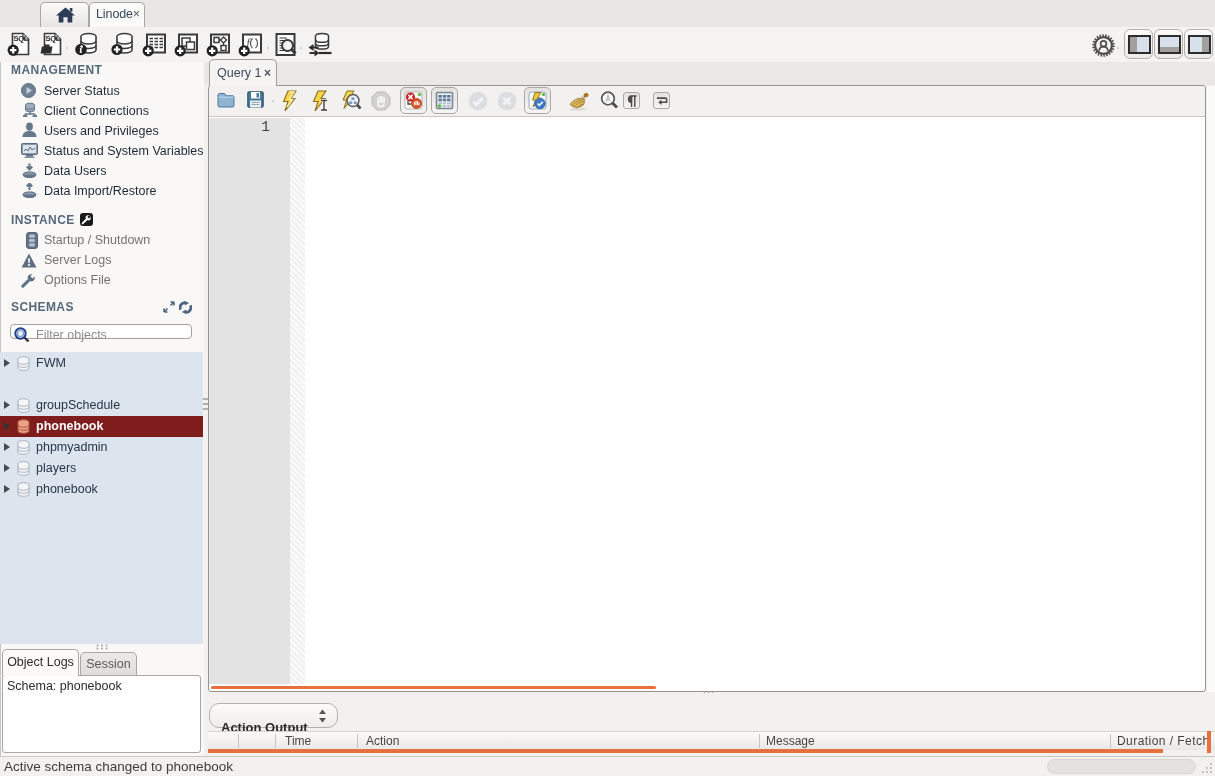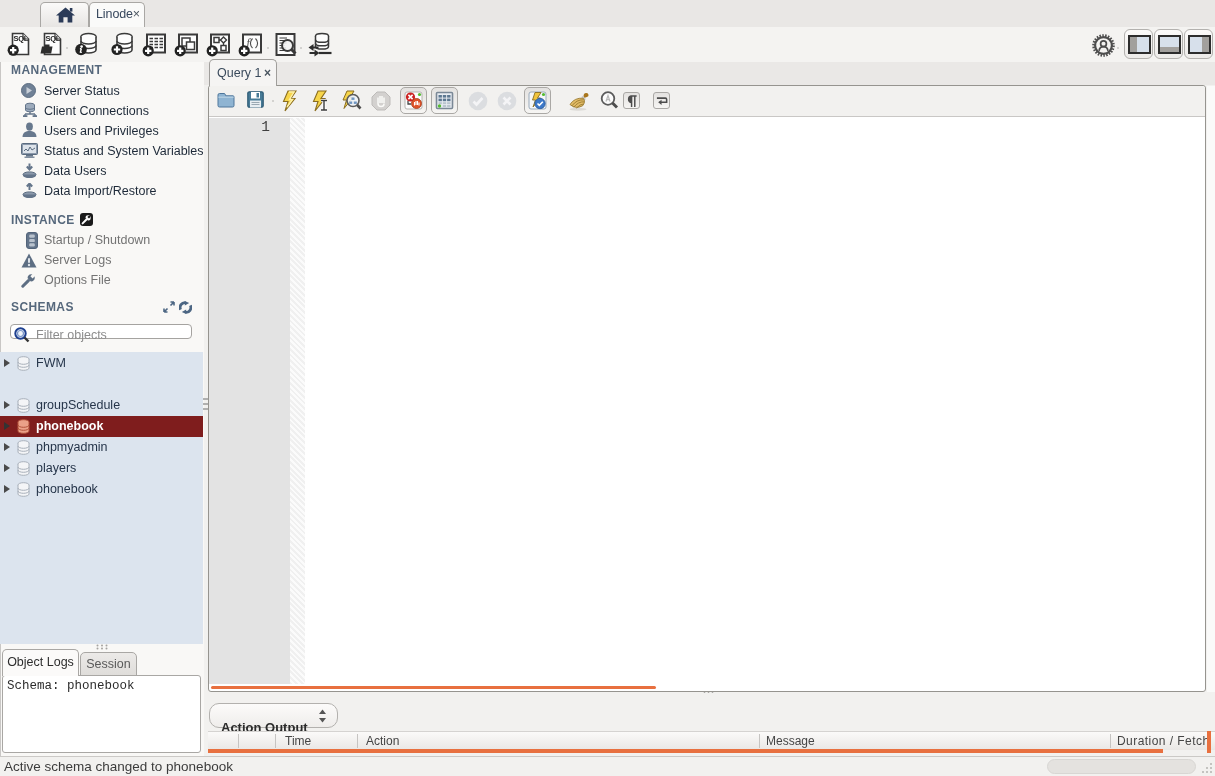--- a/index.html
+++ b/index.html
@@ -40,21 +40,21 @@
 #filter{left:10px;top:324px;width:182px;height:15px;border:1px solid #a5a3a0;border-radius:4px;
   background:#fff;box-sizing:border-box;}
 #filter span{position:absolute;left:25px;top:3px;font-size:12.5px;color:#8d8d8d;}
 
 .btab{position:absolute;box-sizing:border-box;border:1px solid #a9a7a4;border-radius:5px 5px 0 0;
   font-size:12.5px;text-align:center;}
 #tab-oi{left:2px;top:649px;width:77px;height:27px;background:#fbfaf9;color:#2d2d2d;z-index:3;border-bottom:none;line-height:25px;}
 #tab-sess{left:80px;top:652px;width:57px;height:24px;background:linear-gradient(#eceae8,#dfddda);color:#5a5a5a;z-index:2;line-height:22px;}
 #oibox{left:2px;top:675px;width:199px;height:78px;background:#fff;border:1px solid #a9a7a4;
   border-radius:3px;box-sizing:border-box;z-index:2;}
-#oibox span{position:absolute;left:4px;top:3px;font-size:12.5px;color:#2b2b2b;font-family:Liberation Mono, monospace;}
+#oibox span{position:absolute;left:4px;top:3px;font-size:12.5px;color:#2b2b2b;}
 
 #qtabbar{left:204px;top:62px;width:1011px;height:23px;background:#eae8e6;}
 #qtab{position:absolute;left:209px;top:59px;width:68px;height:27px;background:#f5f4f3;
   border:1px solid #a09e9b;border-bottom:none;border-radius:5px 5px 0 0;box-sizing:border-box;z-index:6;}
 #qtab span{position:absolute;left:7px;top:6px;font-size:12.5px;color:#3a4a5c;}
 #qtab .x{position:absolute;left:auto;right:5px;top:6px;font-size:12px;font-weight:bold;color:#4a5560;}
 #panel{left:208px;top:85px;width:998px;height:607px;border:1px solid #96948f;border-radius:3px;
   box-sizing:border-box;background:#fff;}
 #qtoolbar{position:absolute;left:0;top:0;width:996px;height:30px;background:#f2f1ef;
   border-bottom:1px solid #c9c7c5;border-radius:3px 3px 0 0;}

